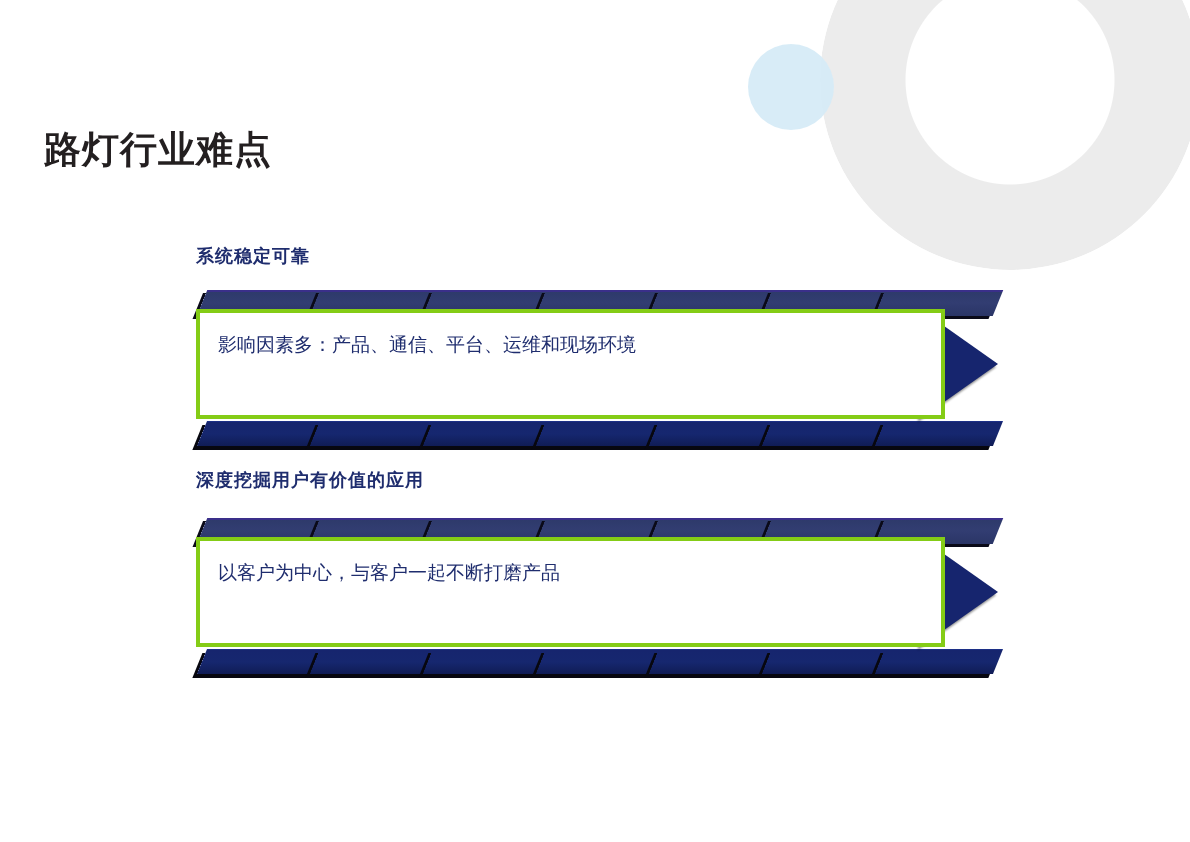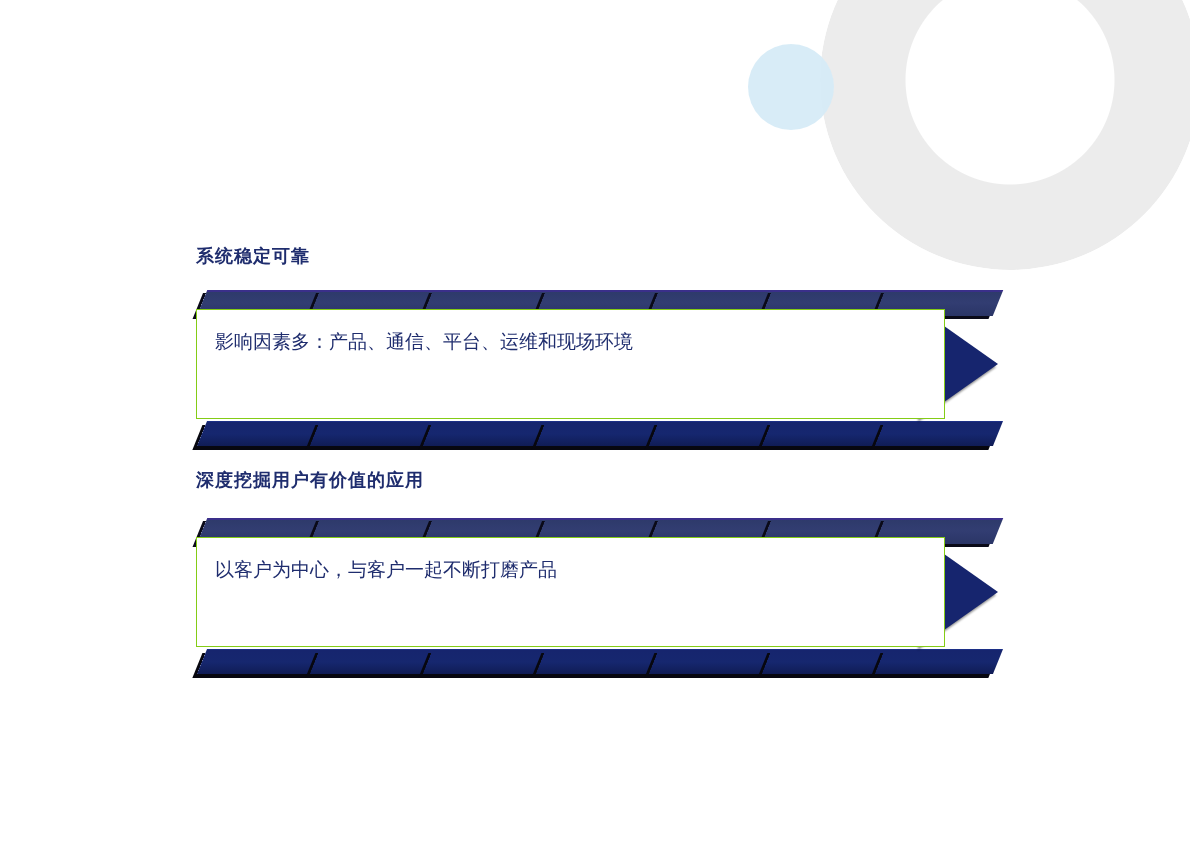--- a/index.html
+++ b/index.html
@@ -96,21 +96,21 @@
     box-shadow: -3px 4px 0 #07070f;
     border-top: 1px solid #1c2f86;
   }
 
   
   .card {
     position: absolute;
     left: 196px;
     width: 749px;
     background: #ffffff;
-    border: 1px solid #84cc16;
+    border: 4px solid #84cc16;
     box-sizing: border-box;
     z-index: 4;
   }
   .card-text {
     position: absolute;
     left: 18px;
     top: 18px;
     font-size: 19px;
     color: #1f2d6e;
     line-height: 1.5;
@@ -130,20 +130,21 @@
   }
 </style>
 </head>
 <body>
 
 <div id="slide">
 
   <div class="deco-ring"></div>
   <div class="deco-circle-blue"></div>
 
+  <div class="slide-title">路灯行业难点</div>
 
   <div class="block">
     <div class="block-heading" style="top:244px">系统稳定可靠</div>
 
     <div class="strip-row top" style="top:290px">
         <div class="strip" style="left: 14px;"></div>
         <div class="strip" style="left: 127px;"></div>
         <div class="strip" style="left: 240px;"></div>
         <div class="strip" style="left: 353px;"></div>
         <div class="strip" style="left: 466px;"></div>

